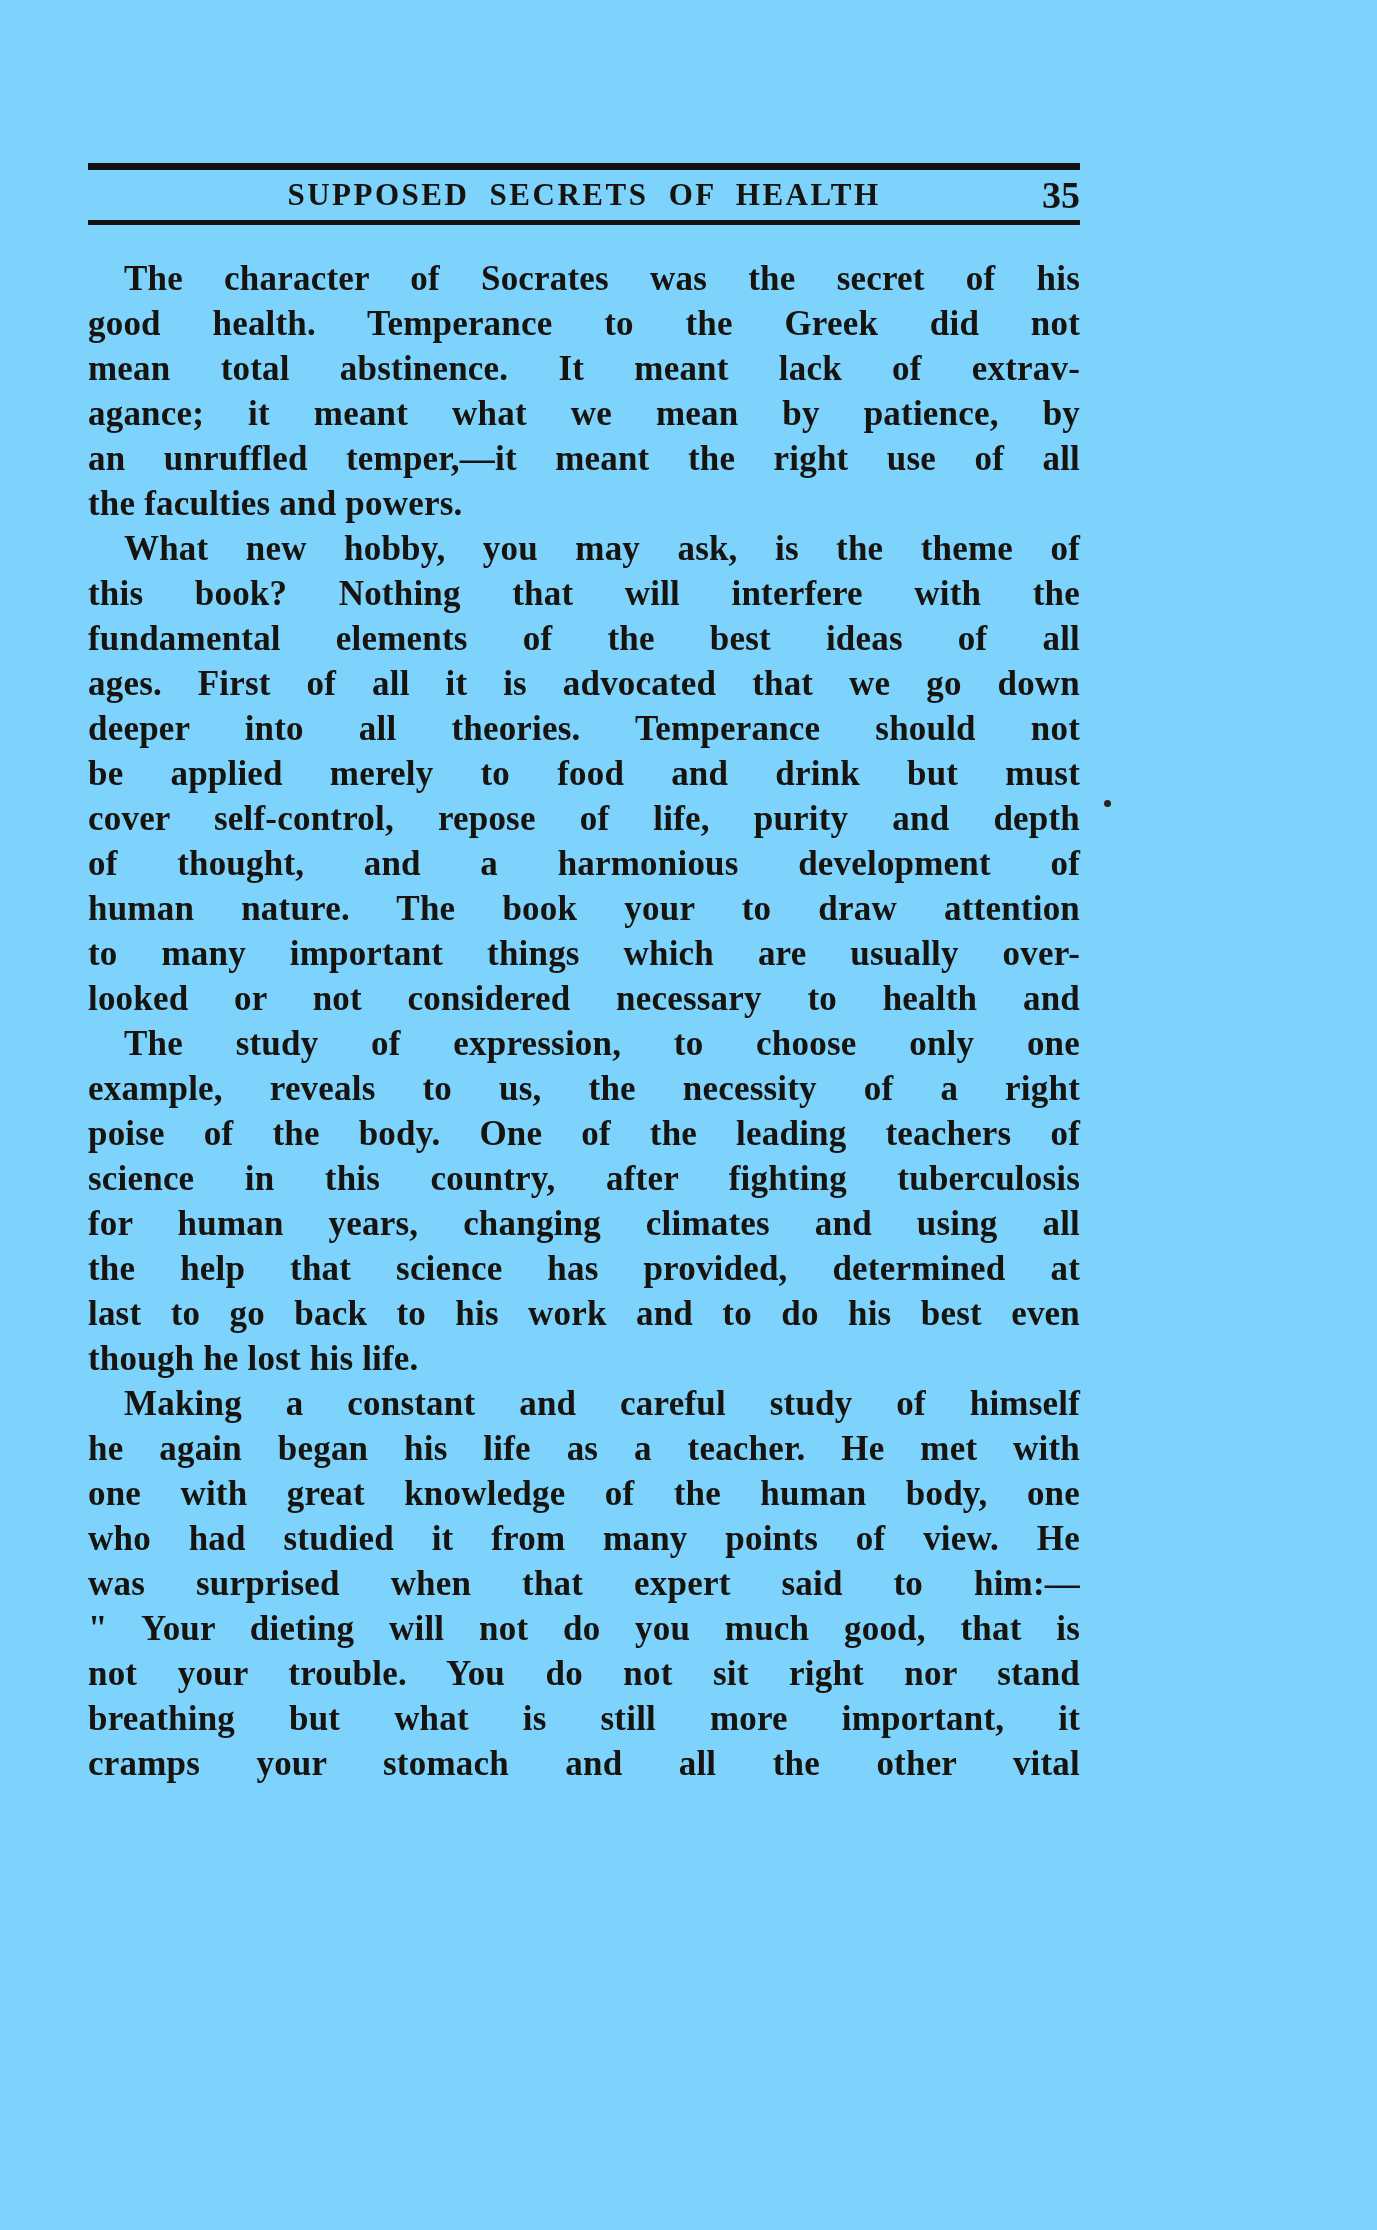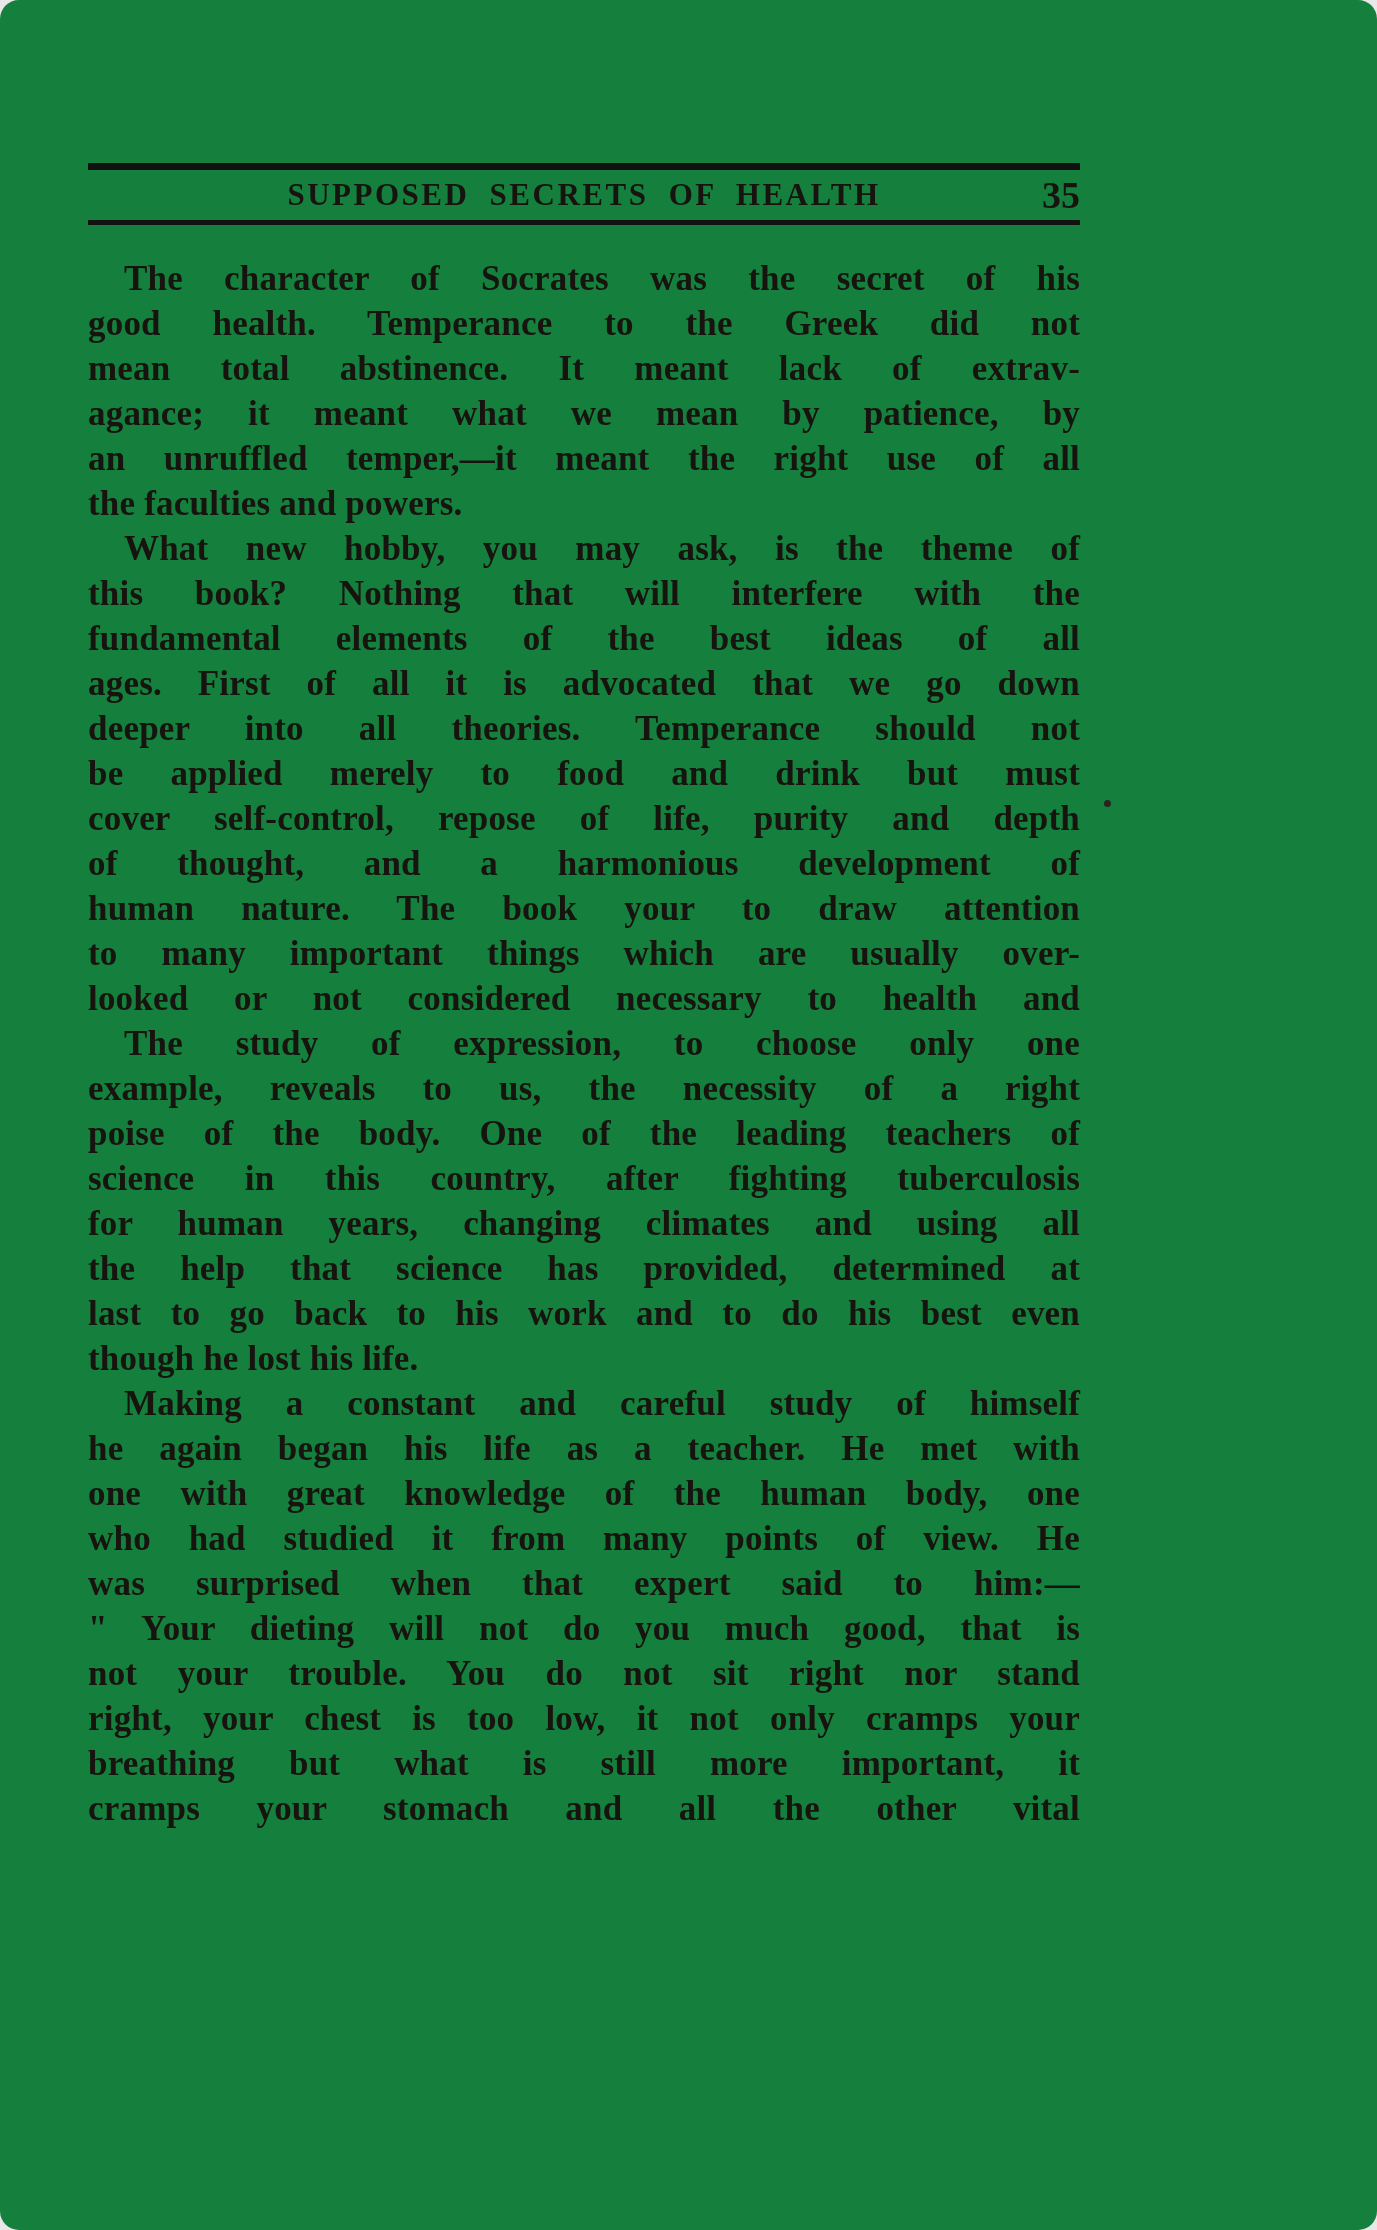--- a/index.html
+++ b/index.html
@@ -5,25 +5,24 @@
   html, body {
     margin: 0;
     padding: 0;
     background: #e8e8e8;
   }
   .page {
     position: relative;
     width: 1377px;
     height: 2230px;
     margin: 0 auto;
-    background: #15803d;
+    background: #7dd3fc;
     overflow: hidden;
     font-family: "Liberation Serif", "DejaVu Serif", serif;
     color: #17130f;
-    border-radius: 19px;
   }
   .header {
     position: absolute;
     left: 88px;
     top: 163px;
     width: 992px;
   }
   .rule {
     background: #111111;
   }
@@ -134,21 +133,20 @@
         <div class="line last">though he lost his life.</div>
       </div>
       <div class="paragraph">
         <div class="line indent">Making a constant and careful study of himself</div>
         <div class="line">he again began his life as a teacher. He met with</div>
         <div class="line">one with great knowledge of the human body, one</div>
         <div class="line">who had studied it from many points of view. He</div>
         <div class="line">was surprised when that expert said to him:—</div>
         <div class="line">" Your dieting will not do you much good, that is</div>
         <div class="line">not your trouble. You do not sit right nor stand</div>
-        <div class="line">right, your chest is too low, it not only cramps your</div>
         <div class="line">breathing but what is still more important, it</div>
         <div class="line">cramps your stomach and all the other vital</div>
       </div>
     </div>
 
   <div class="speck"></div>
 
 </div>
 
 </body></html>

